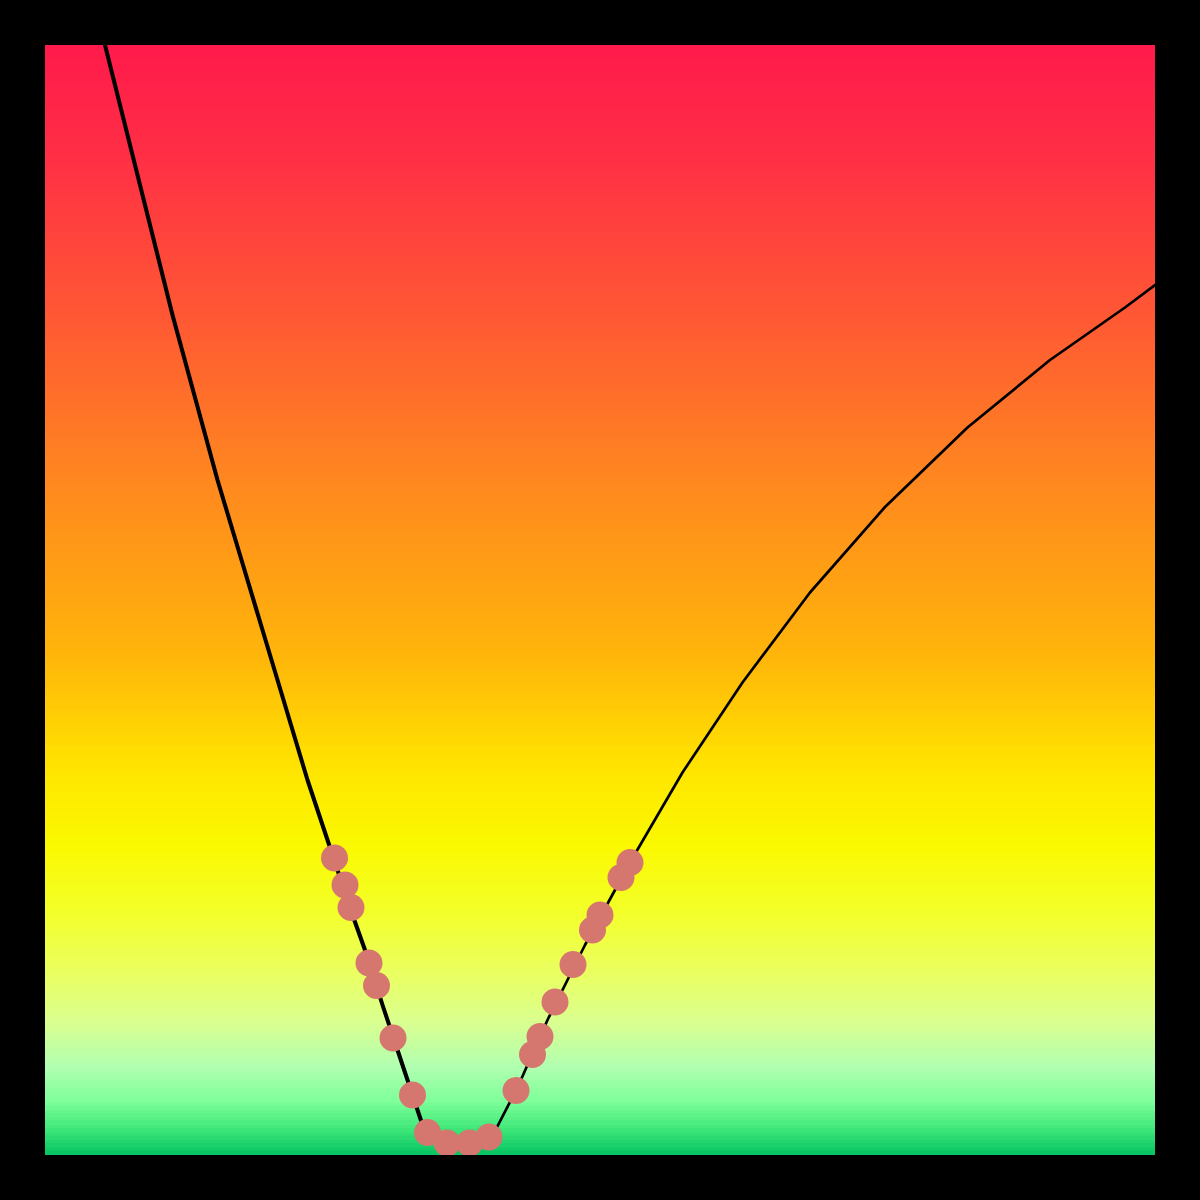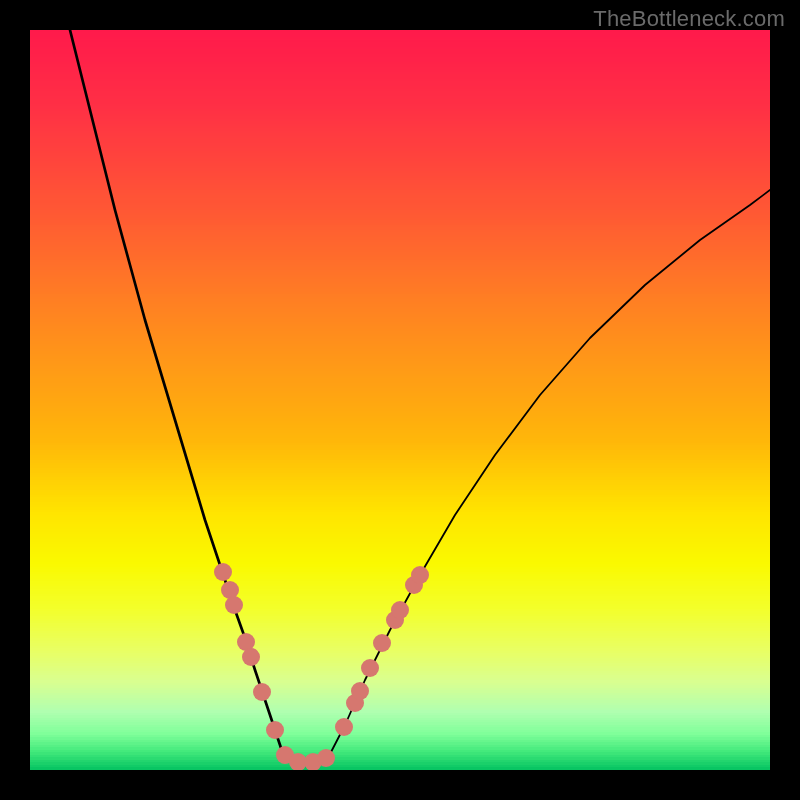--- a/index.html
+++ b/index.html
@@ -47,21 +47,20 @@
   }
   .bead {
     fill: #d6776f;
   }
 </style>
 </head>
 <body>
 
 <div class="frame">
 
-  <div class="watermark">TheBottleneck.com</div>
 
   <div class="plot-area">
     <div id="gradient-canvas">
         <div class="gradient-rect" style="top: -0.5px; height: 4.06667px; background: rgb(255, 26, 75);"></div>
         <div class="gradient-rect" style="top: 1.97492px; height: 4.06667px; background: rgb(255, 27, 75);"></div>
         <div class="gradient-rect" style="top: 4.44983px; height: 4.06667px; background: rgb(255, 27, 75);"></div>
         <div class="gradient-rect" style="top: 6.92475px; height: 4.06667px; background: rgb(255, 28, 74);"></div>
         <div class="gradient-rect" style="top: 9.39967px; height: 4.06667px; background: rgb(255, 29, 74);"></div>
         <div class="gradient-rect" style="top: 11.8746px; height: 4.06667px; background: rgb(255, 30, 74);"></div>
         <div class="gradient-rect" style="top: 14.3495px; height: 4.06667px; background: rgb(255, 30, 74);"></div>

